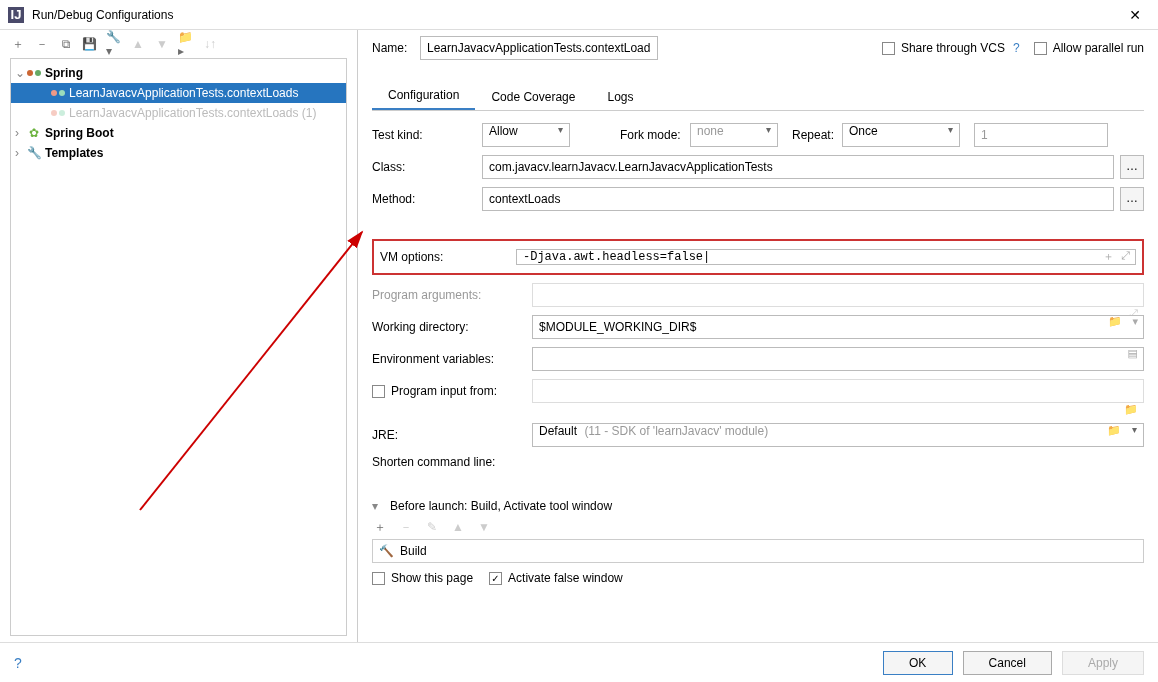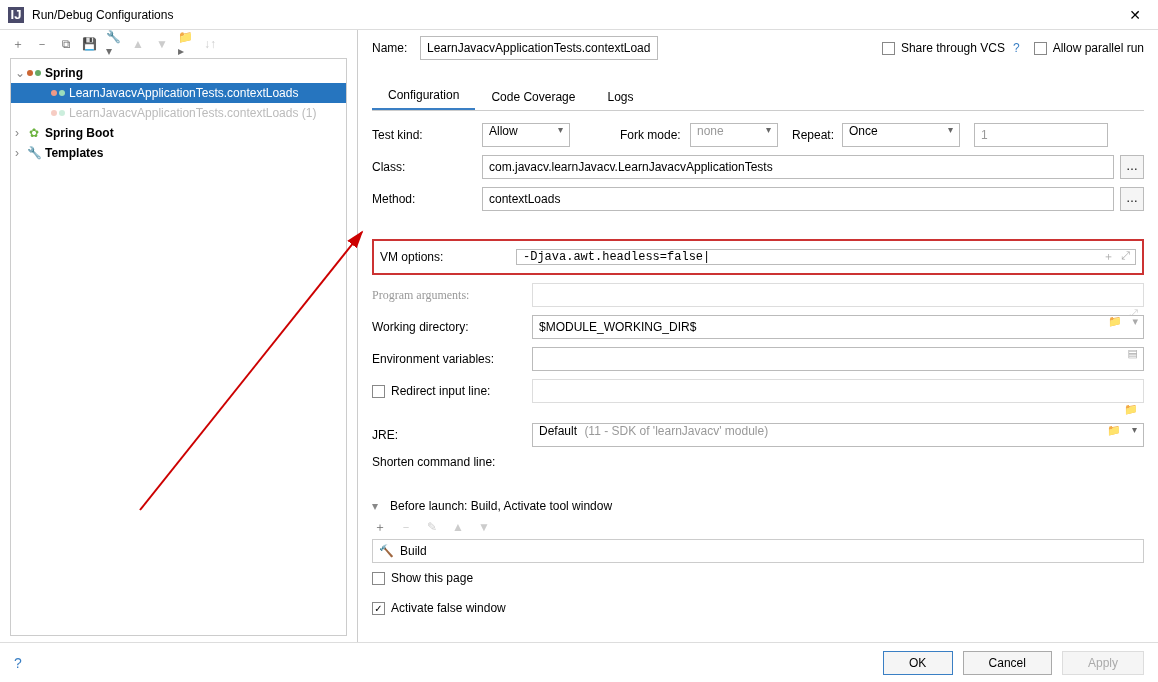--- a/index.html
+++ b/index.html
@@ -46,21 +46,21 @@
 .vm-input { flex: 1; border: 1px solid #bbb; height: 16px; padding: 0 6px; font-family: "Courier New", monospace; background: #fff; position: relative; }
 .inline-icon { position: absolute; right: 6px; color: #aaa; font-size: 11px; }
 .inline-icon.two { right: 22px; }
 .muted-input { flex: 1; border: 1px solid #ddd; height: 24px; padding: 0 6px; background: #fff; position: relative; }
 .folder-ico { color: #aaa; }
 .before-launch { margin-top: 30px; }
 .collapse-hdr { display: flex; align-items: center; gap: 6px; margin-bottom: 6px; cursor: pointer; }
 .mini-toolbar { display: flex; gap: 10px; margin: 4px 0; }
 .build-row { border: 1px solid #ccc; padding: 4px 6px; display: flex; align-items: center; gap: 6px; background: #fff; }
 .hammer { color: #5a8f3c; }
-.bottom-checks { display: flex; gap: 16px; margin-top: 8px; flex-direction: column; }
+.bottom-checks { display: flex; gap: 16px; margin-top: 8px; }
 .footer { position: absolute; bottom: 0; left: 0; right: 0; height: 40px; border-top: 1px solid #ddd; display: flex; align-items: center; justify-content: flex-end; padding: 0 14px; gap: 10px; background: #fff; }
 .help-icon { position: absolute; left: 14px; color: #3a7fc4; font-size: 14px; cursor: pointer; }
 .btn { min-width: 70px; height: 24px; border: 1px solid #aaa; background: #f5f5f5; cursor: pointer; padding: 0 25px; }
 .btn.primary { border: 1px solid #3a7fc4; }
 .btn.disabled { color: #aaa; border-color: #ddd; }
 .wrench { color: #6e6e6e; }
 .spring { color: #6cb33f; }
 svg.arrow { position: absolute; z-index: 5; pointer-events: none; }
 .text-muted { color: #999; }
 .relative { position: relative; }
@@ -178,21 +178,21 @@
           <span style="width:136px;">VM options:</span>
           <div class="relative flex1">
             <input class="vm-input" style="width: 100%;" value="-Djava.awt.headless=false|">
             <span class="inline-icon two">＋</span>
             <span class="inline-icon">⤢</span>
           </div>
         </div>
       </div>
 
       <div class="form-row">
-        <span class="form-label disabled" style="width:160px;font-family:Liberation Serif, serif;">Program arguments:</span>
+        <span class="form-label disabled" style="width:160px;">Program arguments:</span>
         <div class="relative flex1">
           <div class="muted-input"></div>
           <span class="inline-icon" style="color:#ccc;">⤢</span>
         </div>
       </div>
 
       <div class="form-row">
         <span class="form-label" style="width:160px;">Working directory:</span>
         <div class="relative flex1">
           <input class="text-input" style="width: 100%;" value="$MODULE_WORKING_DIR$">
@@ -205,21 +205,21 @@
         <span class="form-label" style="width:160px;">Environment variables:</span>
         <div class="relative flex1">
           <input class="text-input" style="width: 100%;">
           <span class="inline-icon">▤</span>
         </div>
       </div>
 
       <div class="form-row">
         <div class="check-row" style="width:160px;">
           <div class="checkbox"></div>
-          <span>Redirect input line:</span>
+          <span>Program input from:</span>
         </div>
         <div class="relative flex1">
           <div class="muted-input"></div>
           <span class="inline-icon folder-ico" style="color:#ccc;">📁</span>
         </div>
       </div>
 
       <div style="height:12px;"></div>
 
 

